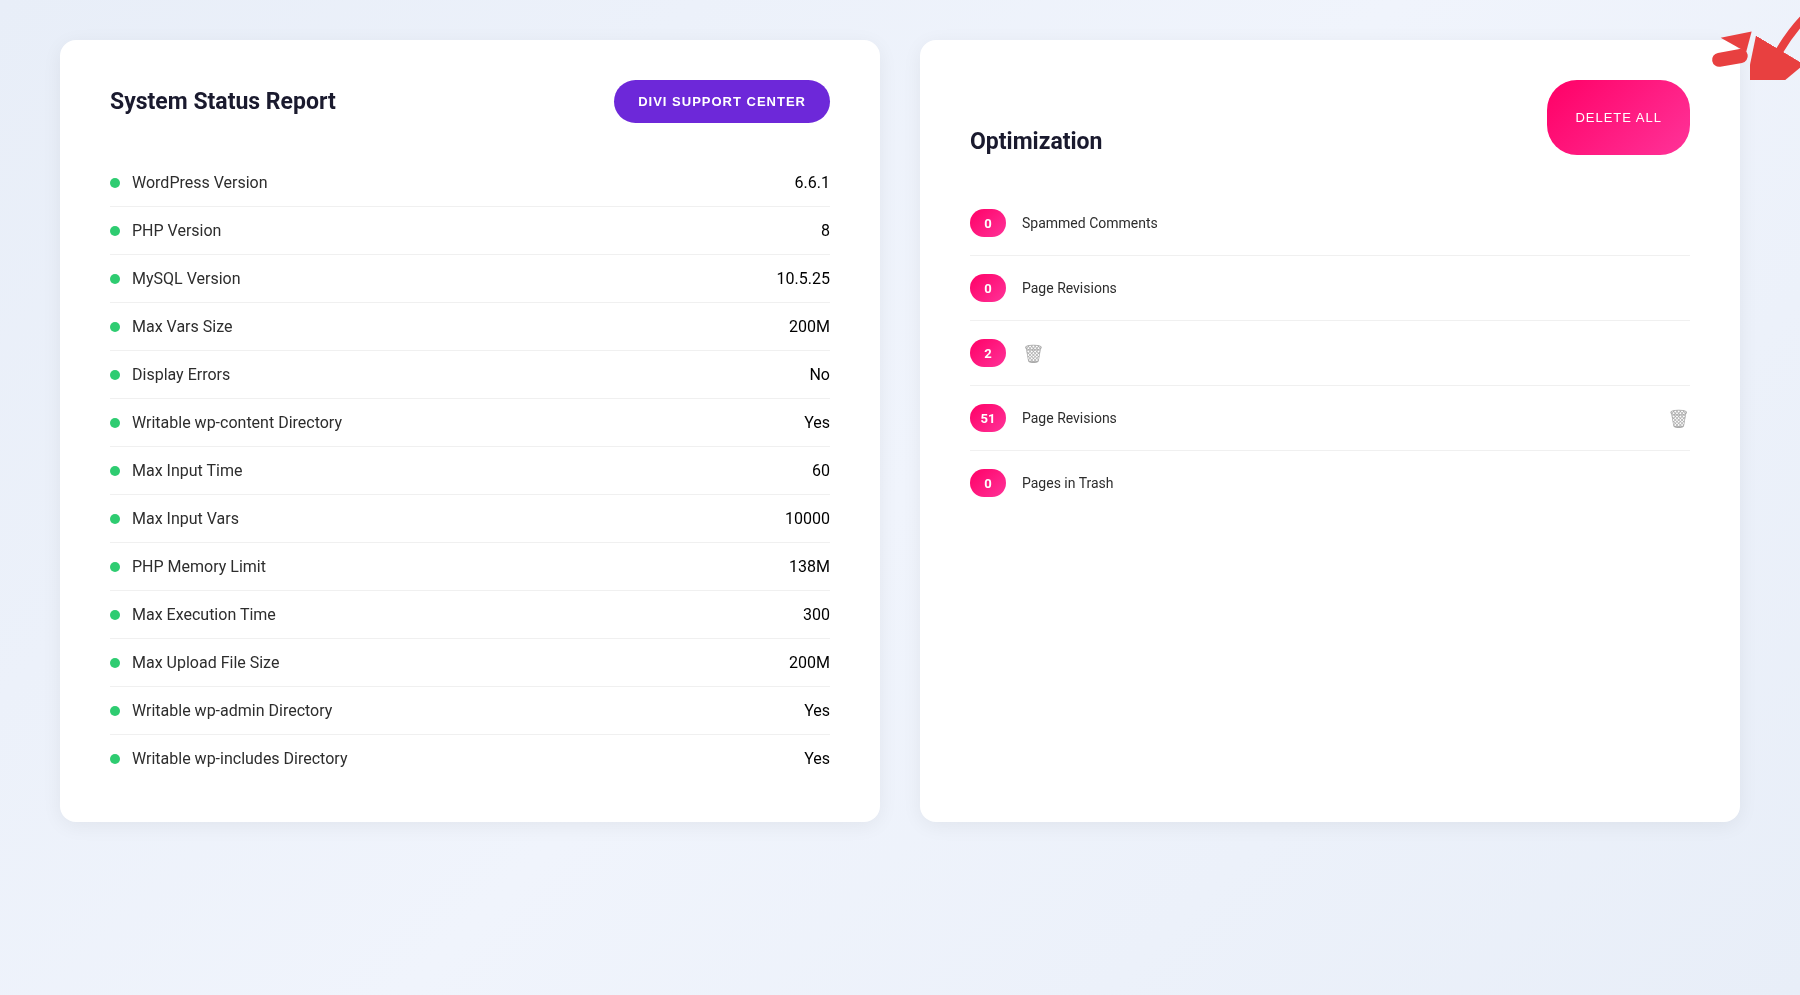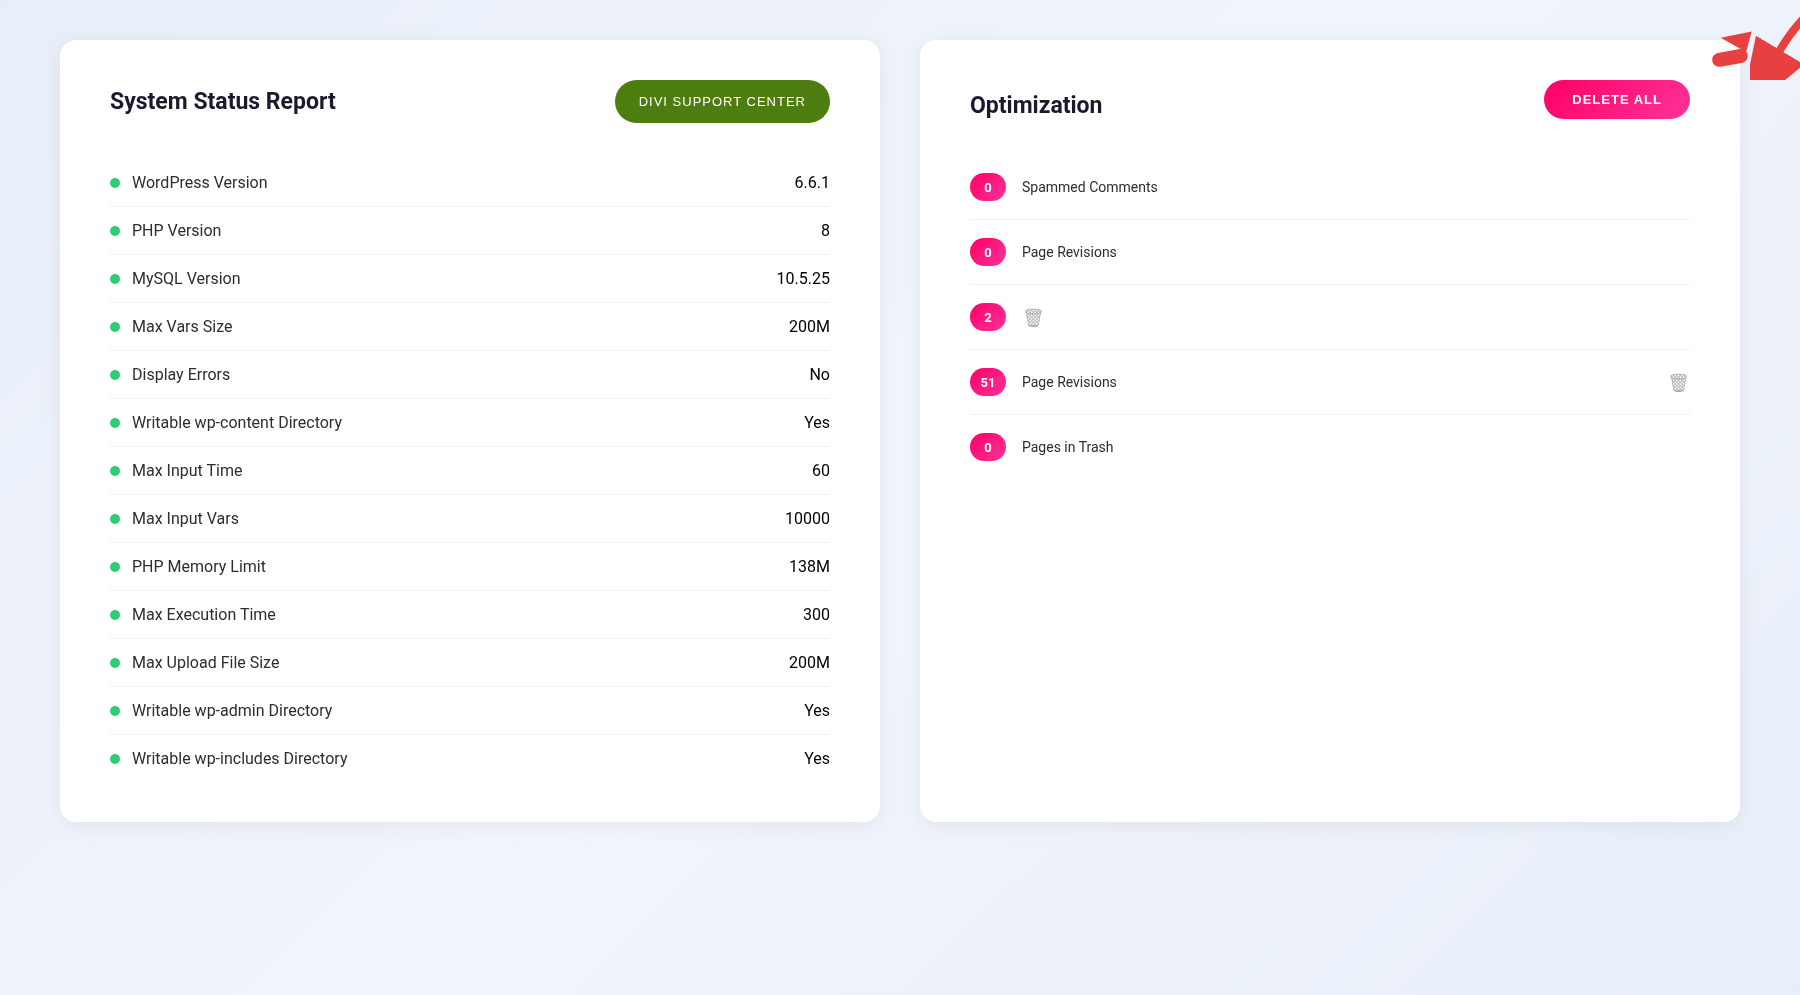--- a/index.html
+++ b/index.html
@@ -34,27 +34,27 @@
       margin-bottom: 36px;
     }
 
     .panel-title {
       font-size: 23px;
       font-weight: 700;
       color: #1a1a2e;
     }
 
     .support-btn {
-      background: #4d7c0f;
+      background: #6d28d9;
       color: white;
       border: none;
       border-radius: 30px;
       padding: 14px 24px;
       font-size: 13px;
-      font-weight: 400;
+      font-weight: 700;
       letter-spacing: 1px;
       cursor: pointer;
       text-transform: uppercase;
     }
 
     .status-list {
       list-style: none;
     }
 
     .status-item {
@@ -102,23 +102,23 @@
       justify-content: space-between;
       margin-bottom: 36px;
       position: relative;
     }
 
     .delete-all-btn {
       background: linear-gradient(135deg, #f06, #ff3399);
       color: white;
       border: none;
       border-radius: 30px;
-      padding: 12px 28px;
+      padding: 30px 28px;
       font-size: 13px;
-      font-weight: 700;
+      font-weight: 400;
       letter-spacing: 1px;
       cursor: pointer;
       text-transform: uppercase;
     }
 
     .opt-list {
       list-style: none;
     }
 
     .opt-item {

